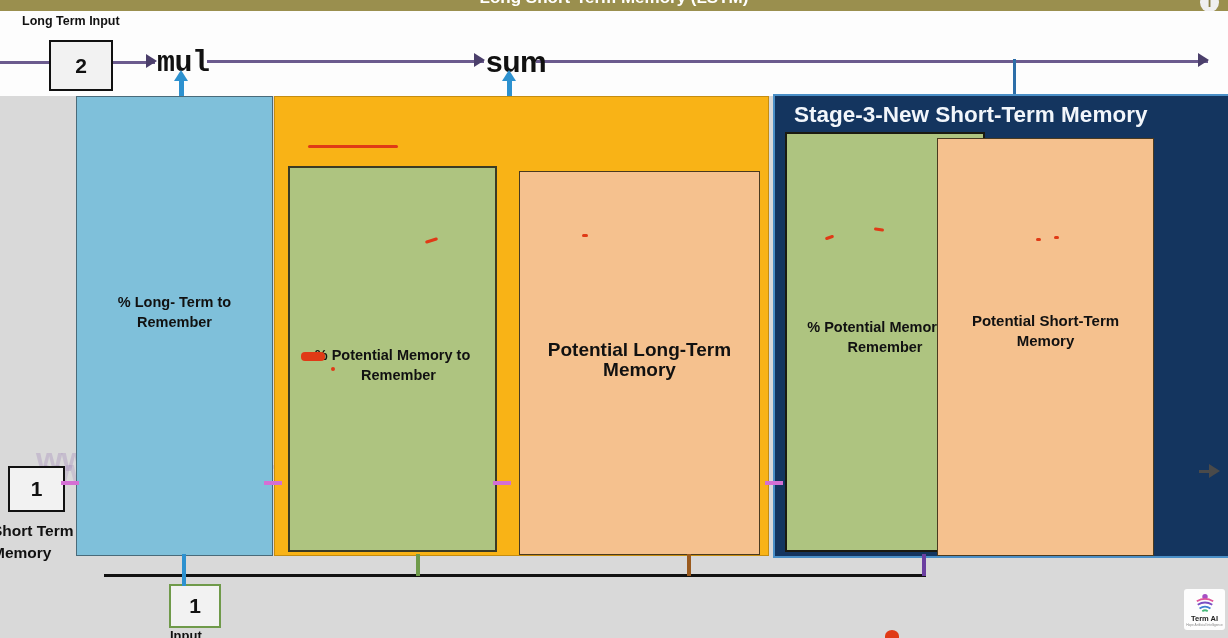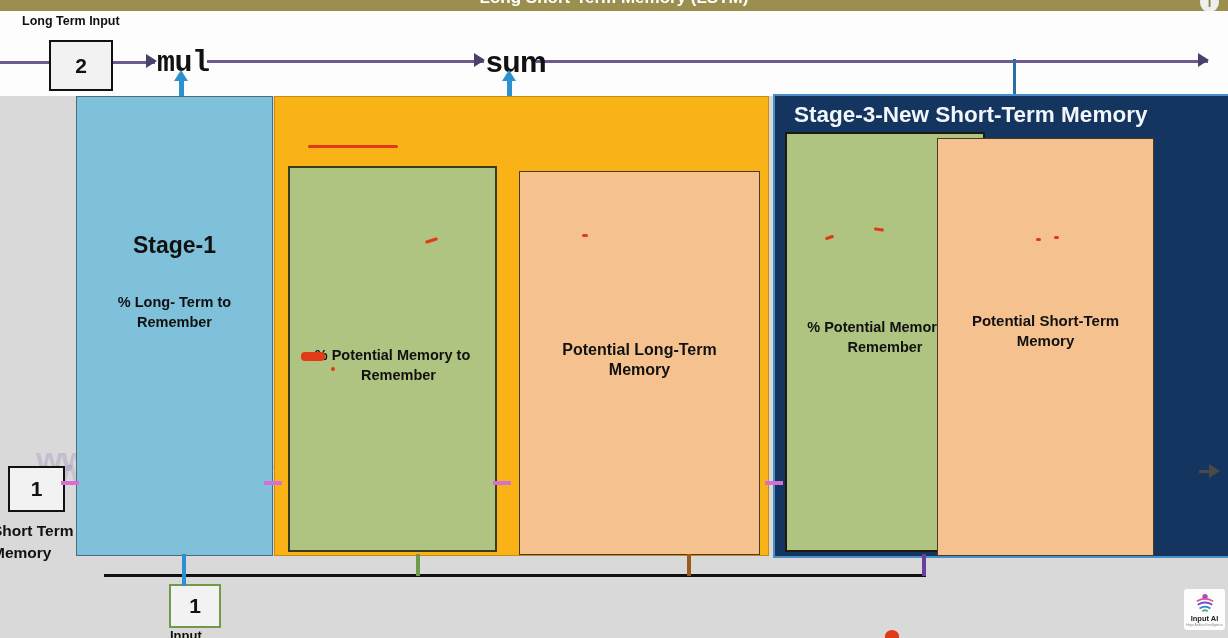--- a/index.html
+++ b/index.html
@@ -140,21 +140,21 @@
   }
   .ib-green-2{
     left:288px;top:166px;width:205px;height:382px;
     background:#aec480;border:2px solid #3b3b24;
   }
   .ib-green-2 .lbl{margin-top:12px;}
   .ib-orange-2{
     left:519px;top:171px;width:239px;height:382px;
     background:#f5c18e;border:1.5px solid #4a3a1f;
   }
-  .ib-orange-2 .lbl{margin-top:-6px;font-size:16px;}
+  .ib-orange-2 .lbl{margin-top:-6px;font-size:19px;}
   .ib-green-3{
     left:785px;top:132px;width:196px;height:416px;
     background:#aec480;border:2px solid #1a1a10;
   }
   .ib-green-3 .lbl{margin-top:-10px;}
   .ib-orange-3{
     left:937px;top:138px;width:215px;height:416px;
     background:#f5c18e;border:1.5px solid #4a3a1f;
   }
   .ib-orange-3 .lbl{margin-top:-32px;font-size:15px;}
@@ -250,21 +250,20 @@
   <div class="numbox one-left">1</div>
   <div class="numbox one-input">1</div>
 
   <div class="op mul">mul</div>
   <div class="op sum">sum</div>
   <div class="uparrow ua-mul"></div>
   <div class="uparrow ua-sum"></div>
   <div class="blue-vert"></div>
 
   <div class="panel panel-1">
-    <div class="p1-title">Stage-1</div>
     <div class="p1-sub">% Long- Term to<br>Remember</div>
   </div>
 
   <div class="panel panel-2">
     <div class="p2-underline"></div>
   </div>
   <div class="innerbox ib-green-2">
     <div class="lbl">% Potential Memory to<br>&nbsp;&nbsp;&nbsp;Remember</div>
   </div>
   <div class="innerbox ib-orange-2">
@@ -307,17 +306,17 @@
   <div class="redmark rm-bottom-dot"></div>
 
   <div class="logo">
     <svg class="logo-mark" viewBox="0 0 24 22">
       <circle cx="12" cy="4" r="3" fill="#a64fc4"></circle>
       <path d="M3 9 Q12 4 21 9" stroke="#e0559a" stroke-width="2" fill="none"></path>
       <path d="M4 13 Q12 8 20 13" stroke="#7a4fc4" stroke-width="2" fill="none"></path>
       <path d="M6 17 Q12 13 18 17" stroke="#3f7fd0" stroke-width="2" fill="none"></path>
       <path d="M9 20 Q12 18 15 20" stroke="#46b97a" stroke-width="2" fill="none"></path>
     </svg>
-    <div class="logo-text">Input AI</div>
+    <div class="logo-text">Term AI</div>
     <div class="logo-sub">Hope Artificial Intelligence</div>
   </div>
 
 </div>
 
 </body></html>

